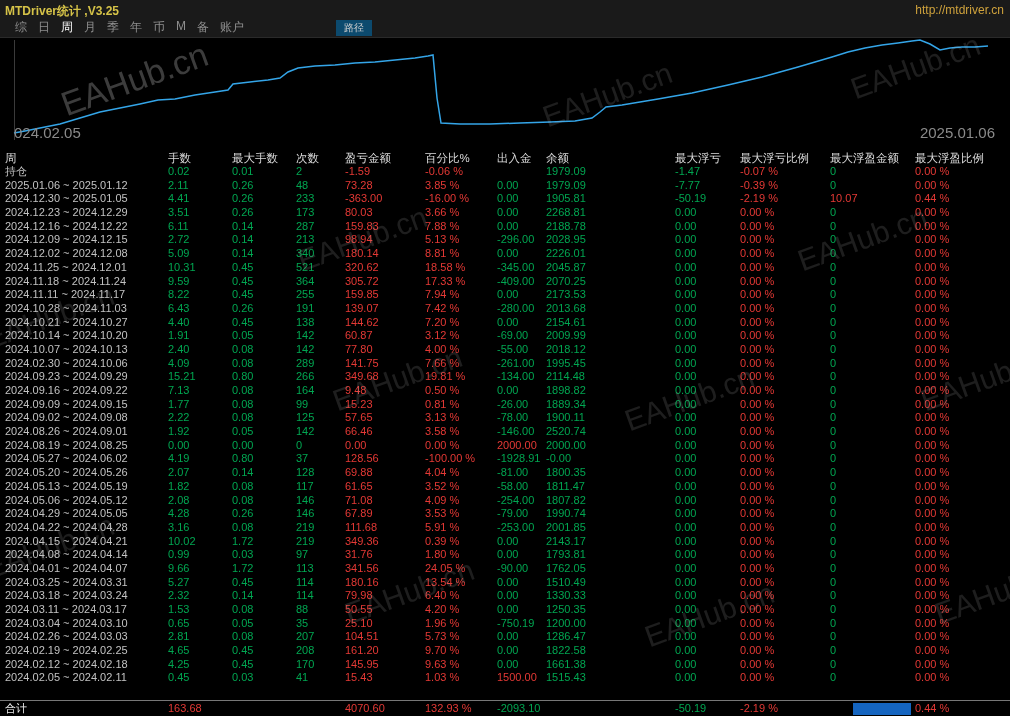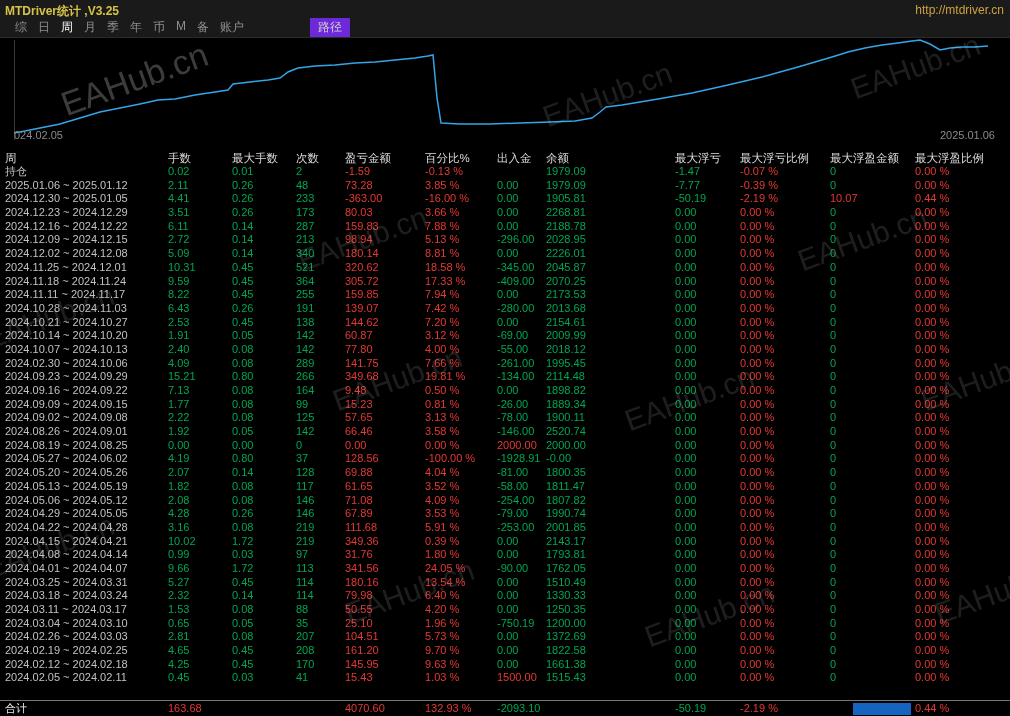--- a/index.html
+++ b/index.html
@@ -12,26 +12,26 @@
   #app{ position:relative; width:1010px; height:716px; background:#000; }
 
   .titlebar{ position:absolute; top:0; left:0; right:0; height:18px; background:#1a1a1a; }
   .app-title{ position:absolute; left:5px; top:3px; font-size:12px; font-weight:bold; color:var(--title-yellow); white-space:nowrap; }
   .website{ position:absolute; right:6px; top:3px; font-size:12px; color:var(--link-yellow); white-space:nowrap; }
 
   .menubar{ position:absolute; top:18px; left:0; right:0; height:20px; background:#1a1a1a;
             border-bottom:1px solid #2a2a2a; display:flex; align-items:center; padding-left:15px; gap:11px; }
   .menu-item{ font-size:12px; color:#8f8f8f; cursor:default; white-space:nowrap; }
   .menu-item.selected{ color:#ffffff; }
-  .path-btn{ margin-left:55px; font-size:12px; color:#cfcfcf; background:#6d28d9; padding:1px 8px; white-space:nowrap; }
+  .path-btn{ margin-left:81px; font-size:10px; color:#cfcfcf; background:#0c4a6e; padding:1px 8px; white-space:nowrap; }
 
   .chart{ position:absolute; top:38px; left:0; width:1010px; height:104px; }
   .chart svg{ position:absolute; top:0; left:0; }
   .y-axis-line{ position:absolute; left:14px; top:2px; bottom:2px; width:1px; background:#3a3a3a; }
-  .axis-label{ position:absolute; bottom:1px; font-size:11px; color:#8a8a8a; white-space:nowrap; }
+  .axis-label{ position:absolute; bottom:1px; font-size:15px; color:#8a8a8a; white-space:nowrap; }
   .axis-left{ left:14px; } .axis-right{ right:15px; }
 
   .thead{ position:absolute; top:151px; left:0; right:0; height:14px; line-height:14px; }
   .tbody{ position:absolute; top:165px; left:0; right:0; }
   .trow{ position:relative; height:13.7px; line-height:13.7px; }
   .tfoot{ position:absolute; top:700px; left:0; right:0; height:15px; line-height:14px; border-top:1px solid #777; }
   .cell{ position:absolute; font-size:11px; white-space:nowrap; }
   .thead .cell{ font-size:11.5px; }
   .c0{left:5px}.c1{left:168px}.c2{left:232px}.c3{left:296px}.c4{left:345px}.c5{left:425px}
   .c6{left:497px}.c7{left:546px}.c8{left:675px}.c9{left:740px}.c10{left:830px}.c11{left:915px}
@@ -93,21 +93,21 @@
       <span class="cell c10 t-header">最大浮盈金额</span>
       <span class="cell c11 t-header">最大浮盈比例</span>
     </div>
   <div class="tbody">
       <div class="trow">
         <span class="cell c0 t-gray">持仓</span>
         <span class="cell c1 t-green">0.02</span>
         <span class="cell c2 t-green">0.01</span>
         <span class="cell c3 t-green">2</span>
         <span class="cell c4 t-red">-1.59</span>
-        <span class="cell c5 t-red">-0.13 %</span>
+        <span class="cell c5 t-red">-0.06 %</span>
         <span class="cell c7 t-green">1979.09</span>
         <span class="cell c8 t-green">-1.47</span>
         <span class="cell c9 t-red">-0.07 %</span>
         <span class="cell c10 t-green">0</span>
         <span class="cell c11 t-red">0.00 %</span>
       </div>
       <div class="trow">
         <span class="cell c0 t-gray">2025.01.06 ~ 2025.01.12</span>
         <span class="cell c1 t-green">2.11</span>
         <span class="cell c2 t-green">0.26</span>
@@ -242,21 +242,21 @@
         <span class="cell c5 t-red">7.42 %</span>
         <span class="cell c6 t-green">-280.00</span>
         <span class="cell c7 t-green">2013.68</span>
         <span class="cell c8 t-green">0.00</span>
         <span class="cell c9 t-red">0.00 %</span>
         <span class="cell c10 t-green">0</span>
         <span class="cell c11 t-red">0.00 %</span>
       </div>
       <div class="trow">
         <span class="cell c0 t-gray">2024.10.21 ~ 2024.10.27</span>
-        <span class="cell c1 t-green">2.53</span>
+        <span class="cell c1 t-green">4.40</span>
         <span class="cell c2 t-green">0.45</span>
         <span class="cell c3 t-green">138</span>
         <span class="cell c4 t-red">144.62</span>
         <span class="cell c5 t-red">7.20 %</span>
         <span class="cell c6 t-green">0.00</span>
         <span class="cell c7 t-green">2154.61</span>
         <span class="cell c8 t-green">0.00</span>
         <span class="cell c9 t-red">0.00 %</span>
         <span class="cell c10 t-green">0</span>
         <span class="cell c11 t-red">0.00 %</span>
@@ -570,21 +570,21 @@
         <span class="cell c11 t-red">0.00 %</span>
       </div>
       <div class="trow">
         <span class="cell c0 t-gray">2024.02.26 ~ 2024.03.03</span>
         <span class="cell c1 t-green">2.81</span>
         <span class="cell c2 t-green">0.08</span>
         <span class="cell c3 t-green">207</span>
         <span class="cell c4 t-red">104.51</span>
         <span class="cell c5 t-red">5.73 %</span>
         <span class="cell c6 t-green">0.00</span>
-        <span class="cell c7 t-green">1372.69</span>
+        <span class="cell c7 t-green">1286.47</span>
         <span class="cell c8 t-green">0.00</span>
         <span class="cell c9 t-red">0.00 %</span>
         <span class="cell c10 t-green">0</span>
         <span class="cell c11 t-red">0.00 %</span>
       </div>
       <div class="trow">
         <span class="cell c0 t-gray">2024.02.19 ~ 2024.02.25</span>
         <span class="cell c1 t-green">4.65</span>
         <span class="cell c2 t-green">0.45</span>
         <span class="cell c3 t-green">208</span>

